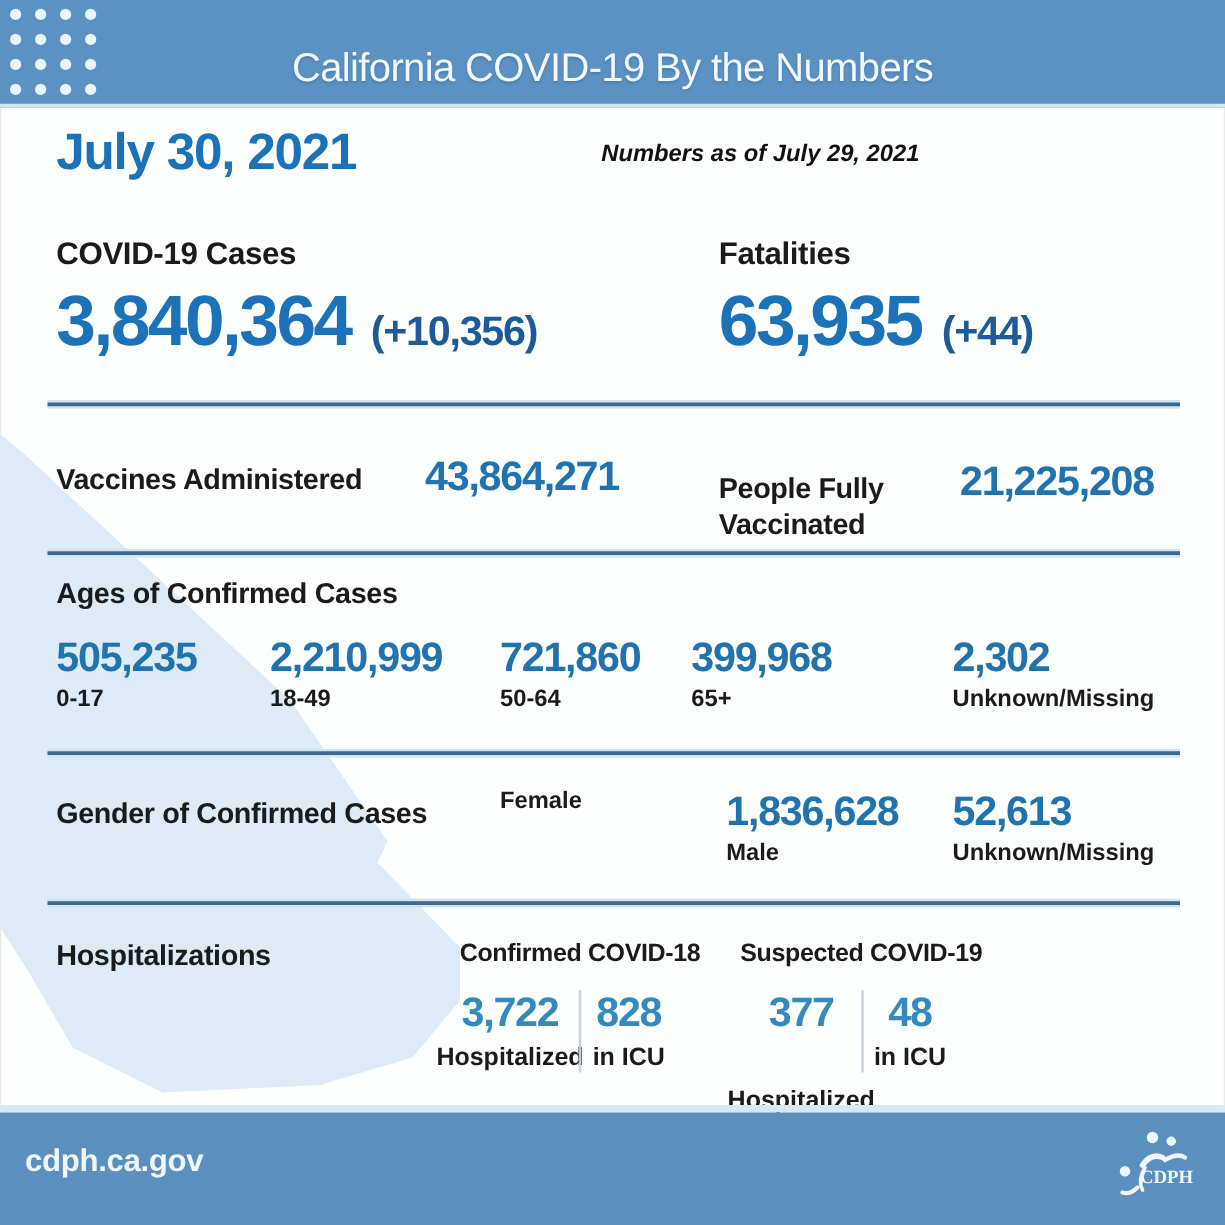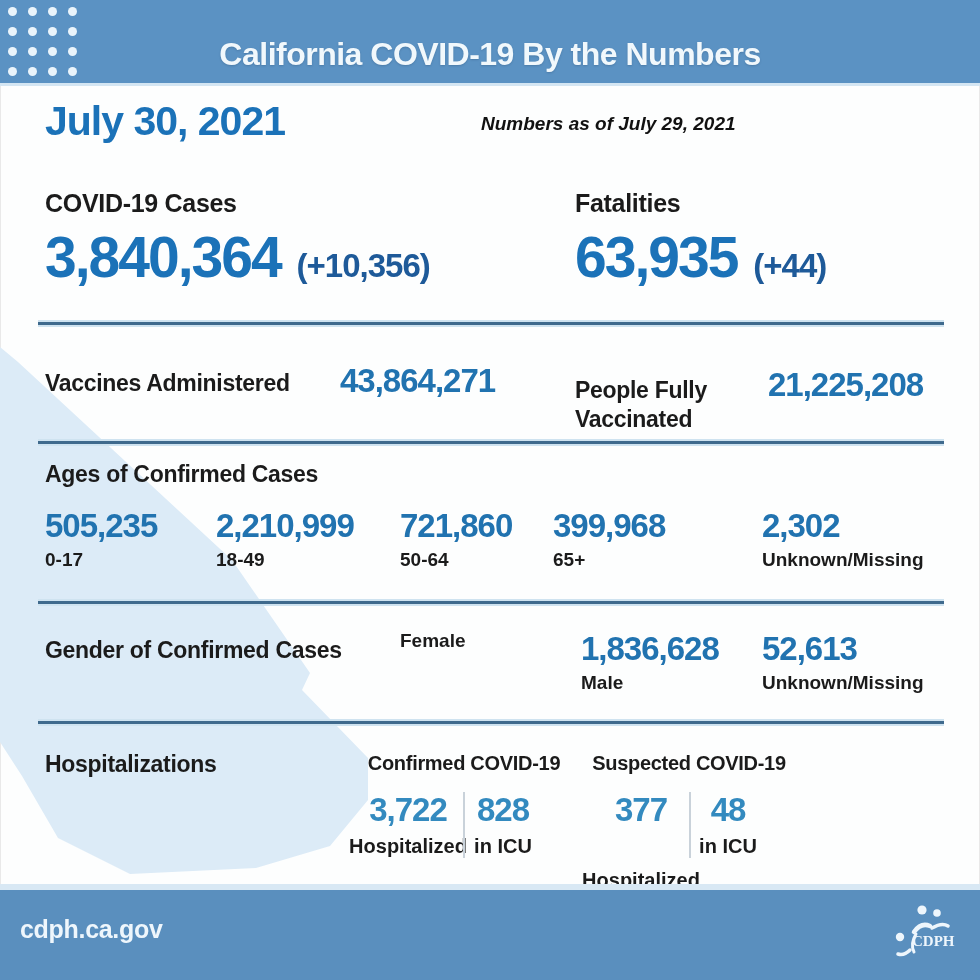--- a/index.html
+++ b/index.html
@@ -32,21 +32,21 @@
   }
   .dot-grid{
     position:absolute;left:8px;top:7px;
     display:grid;grid-template-columns:repeat(4,9px);grid-auto-rows:9px;
     gap:11px;
   }
   .dot{width:9px;height:9px;border-radius:50%;background:#eaf4fb;}
   .header-title{
     position:absolute;left:0;right:0;top:0;height:108px;
     display:flex;align-items:center;justify-content:center;
-    color:#f1f8fc;font-size:32px;font-weight:bold;letter-spacing:-.5px;
+    color:#f1f8fc;font-size:32px;font-weight:normal;letter-spacing:-.5px;
     text-shadow:0 1px 2px rgba(30,60,90,.25);
   }
   
   .map-svg{position:absolute;left:0;top:0;width:980px;height:980px;pointer-events:none;}
   
   .abs{position:absolute;}
   .date{left:45px;top:98px;font-size:41px;font-weight:bold;color:var(--blue-big);letter-spacing:-1px;}
   .asof{left:481px;top:113px;font-size:19px;font-weight:bold;font-style:italic;color:#111;}
   .sec-label{font-size:25px;font-weight:bold;color:var(--ink);letter-spacing:-.3px;}
   .cases-label{left:45px;top:189px;}
@@ -182,21 +182,21 @@
   <span class="sub">Male</span>
 </div>
 <div class="abs group gen-2">
   <span class="mid-num">52,613</span>
   <span class="sub">Unknown/Missing</span>
 </div>
 
 <div class="abs divider d4"></div>
 
 <div class="abs mid-label hosp-title">Hospitalizations</div>
-<div class="abs hosp-head hh-confirmed">Confirmed COVID-19</div>
+<div class="abs hosp-head hh-confirmed">Confirmed COVID-18</div>
 <div class="abs hosp-head hh-suspected">Suspected COVID-19</div>
 
 <div class="abs hosp-group hg-0">
   <span class="mid-num">3,722</span>
   <span class="sub">Hospitalized</span>
 </div>
 <div class="abs vline vl-1"></div>
 <div class="abs hosp-group hg-1">
   <span class="mid-num">828</span>
   <span class="sub">in ICU</span>

